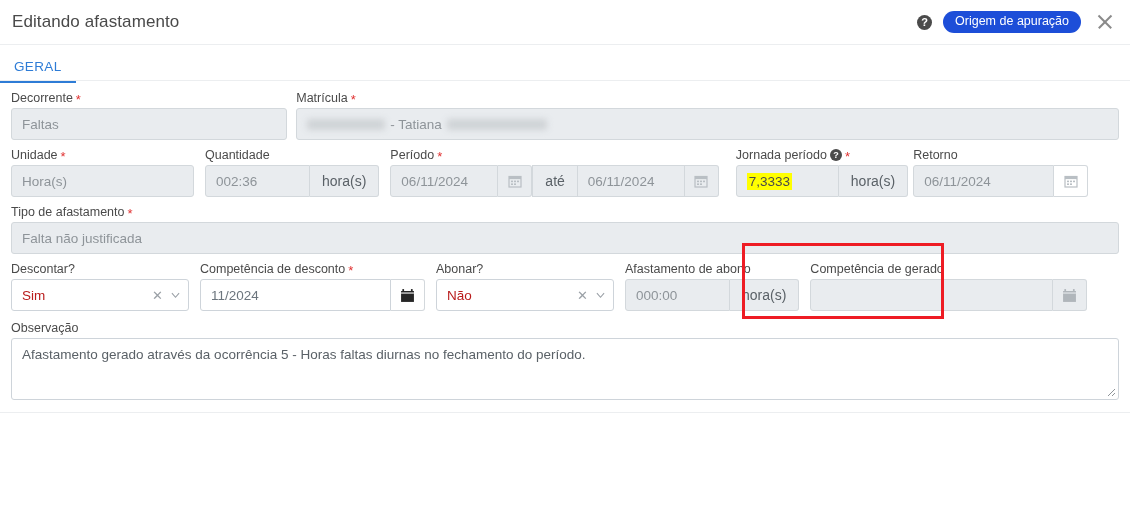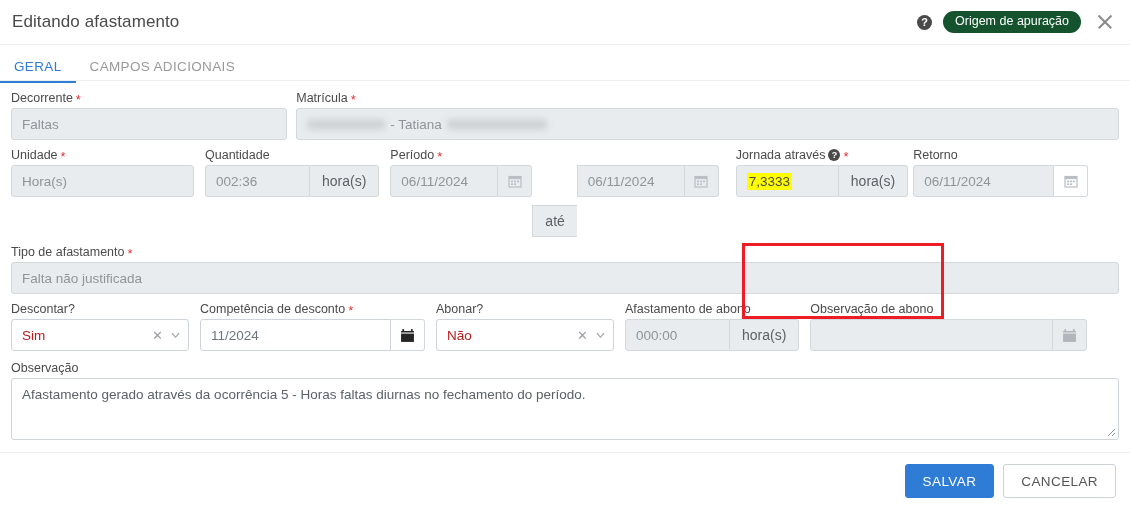--- a/index.html
+++ b/index.html
@@ -22,21 +22,21 @@
     font-size: 17px; color: #4a4a4a; font-weight: 400; letter-spacing: .1px;
   }
   .hdr-right { margin-left: auto; display: flex; align-items: center; gap: 11px; }
   .help-icon {
     width: 15px; height: 15px; border-radius: 50%;
     background: #4a4a4a; color: #fff; font-size: 11px; font-weight: 700;
     display: flex; align-items: center; justify-content: center;
     line-height: 1; cursor: pointer;
   }
   .badge {
-    background: #14532d; color: #fff; font-size: 12.5px;
+    background: #1d4ed8; color: #fff; font-size: 12.5px;
     border-radius: 11px; padding: 3px 12px 4px; line-height: 1.2;
     white-space: nowrap; cursor: pointer;
   }
   .close-x {
     width: 22px; height: 22px; position: relative; cursor: pointer; margin-left: 2px;
   }
   .close-x:before, .close-x:after {
     content: ""; position: absolute; left: 2px; top: 10px;
     width: 18px; height: 1.6px; background: #8a8a8a;
   }
@@ -54,21 +54,21 @@
   }
   .tab.active { color: #2e7cd6; }
   .tab.active:after {
     content: ""; position: absolute; left: 0; right: 0; bottom: 0;
     height: 2.5px; background: #2e7cd6;
   }
   .tabs-rule { height: 1.5px; background: #eceef0; margin-top: -1.5px; }
 
   
   .form { padding: 10px 11px 0; position: relative; }
-  .row { display: flex; align-items: flex-start; margin-bottom: 8px; }
+  .row { display: flex; align-items: center; margin-bottom: 8px; }
   .fld { display: flex; flex-direction: column; }
   .lbl {
     font-size: 12.5px; color: #4a4a4a; margin-bottom: 3px;
     white-space: nowrap; display: flex; align-items: center; gap: 3px;
   }
   .req { color: #e03131; font-size: 13px; line-height: 1; position: relative; top: 1px; }
   .lbl-help {
     width: 12px; height: 12px; border-radius: 50%; background: #4a4a4a; color: #fff;
     font-size: 9px; font-weight: 700; display: inline-flex;
     align-items: center; justify-content: center; line-height: 1; cursor: pointer;
@@ -85,21 +85,21 @@
   
   .grp { display: flex; }
   .grp > .inp:first-child { border-top-right-radius: 0; border-bottom-right-radius: 0; }
   .grp > .addon {
     height: 32px; border: 1px solid #d3d8dc; border-left: none;
     border-top-right-radius: 3px; border-bottom-right-radius: 3px;
     background: #e9ecef; color: #5a6167; font-size: 14px;
     display: flex; align-items: center; justify-content: center; padding: 0 12px;
   }
   .grp > .addon.mid {
-    border-radius: 0; border-right: none; margin-top: 40px;
+    border-radius: 0; border-right: none;
   }
   .grp > .inp.mid { border-radius: 0; }
 
   .cal-btn {
     height: 32px; width: 34px; border: 1px solid #d3d8dc; border-left: none;
     border-top-right-radius: 3px; border-bottom-right-radius: 3px;
     background: #fff; display: flex; align-items: center; justify-content: center;
     cursor: pointer;
   }
   .cal-btn.dis { background: #e9ecef; }
@@ -163,21 +163,20 @@
     <div class="hdr-right">
       <div class="help-icon">?</div>
       <div class="badge">Origem de apuração</div>
       <div class="close-x"></div>
     </div>
   </div>
   <div class="hdr-rule"></div>
 
   <div class="tabs">
     <div class="tab active">GERAL</div>
-    <div class="tab">CAMPOS ADICIONAIS</div>
   </div>
   <div class="tabs-rule"></div>
 
   <div class="form">
 
     <div class="row">
       <div class="fld" style="width:278px">
         <div class="lbl">
           <span>Decorrente</span>
           <span class="req">*</span>
@@ -244,21 +243,21 @@
               <rect x="9" y="6.6" width="2" height="1.6" fill="#b9bfc4"></rect>
               <rect x="3" y="9.4" width="2" height="1.6" fill="#b9bfc4"></rect>
               <rect x="6" y="9.4" width="2" height="1.6" fill="#b9bfc4"></rect>
             </svg>
           </div>
         </div>
       </div>
 
       <div class="fld" style="margin-left:17px">
         <div class="lbl">
-          <span>Jornada através</span>
+          <span>Jornada período</span>
           <span class="lbl-help">?</span>
           <span class="req">*</span>
         </div>
         <div class="grp">
           <div class="inp dis" style="width:103px">
             <span class="hl">7,3333</span>
           </div>
           <div class="addon">hora(s)</div>
         </div>
       </div>
@@ -335,21 +334,21 @@
 
       <div class="fld" style="margin-left:11px">
         <div class="lbl">Afastamento de abono</div>
         <div class="grp">
           <div class="inp dis" style="width:105px">000:00</div>
           <div class="addon">hora(s)</div>
         </div>
       </div>
 
       <div class="fld" style="margin-left:11px; width:277px">
-        <div class="lbl">Observação de abono</div>
+        <div class="lbl">Competência de gerado</div>
         <div class="grp">
           <div class="inp dis" style="width:243px"></div>
           <div class="cal-btn dis">
             <svg width="15" height="15" viewBox="0 0 14 14">
               <rect x="1" y="2.8" width="12" height="10.2" fill="#b0b6bb"></rect>
               <rect x="2.2" y="1" width="1.6" height="2.4" fill="#b0b6bb"></rect>
               <rect x="10.2" y="1" width="1.6" height="2.4" fill="#b0b6bb"></rect>
               <rect x="1" y="4.2" width="12" height="1" fill="#e9ecef"></rect>
             </svg>
           </div>
@@ -364,18 +363,14 @@
     <div class="lbl">Observação</div>
     <div class="obs">Afastamento gerado através da ocorrência 5 - Horas faltas diurnas no fechamento do período.
       <svg class="resize" viewBox="0 0 12 12">
         <line x1="11" y1="4" x2="4" y2="11" stroke="#8e9499" stroke-width="1"></line>
         <line x1="11" y1="8" x2="8" y2="11" stroke="#8e9499" stroke-width="1"></line>
       </svg>
     </div>
   </div>
 
   <div class="ftr-rule"></div>
-  <div class="ftr">
-    <div class="btn btn-primary">SALVAR</div>
-    <div class="btn btn-default">CANCELAR</div>
-  </div>
 
 </div>
 
 </body></html>

